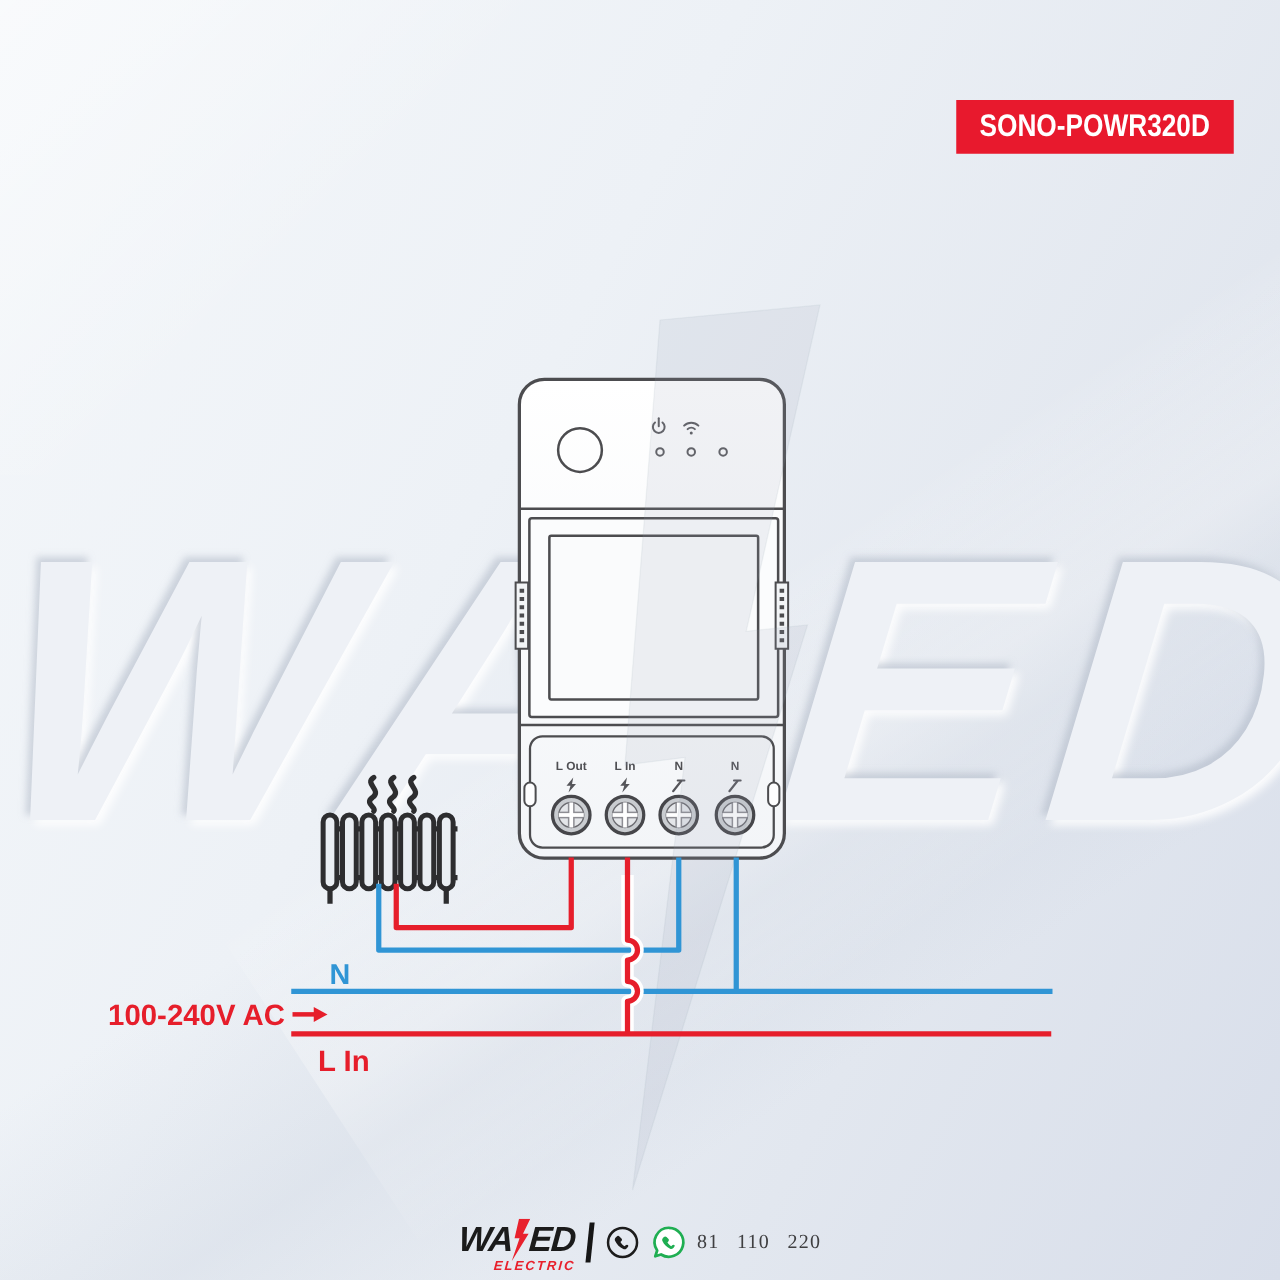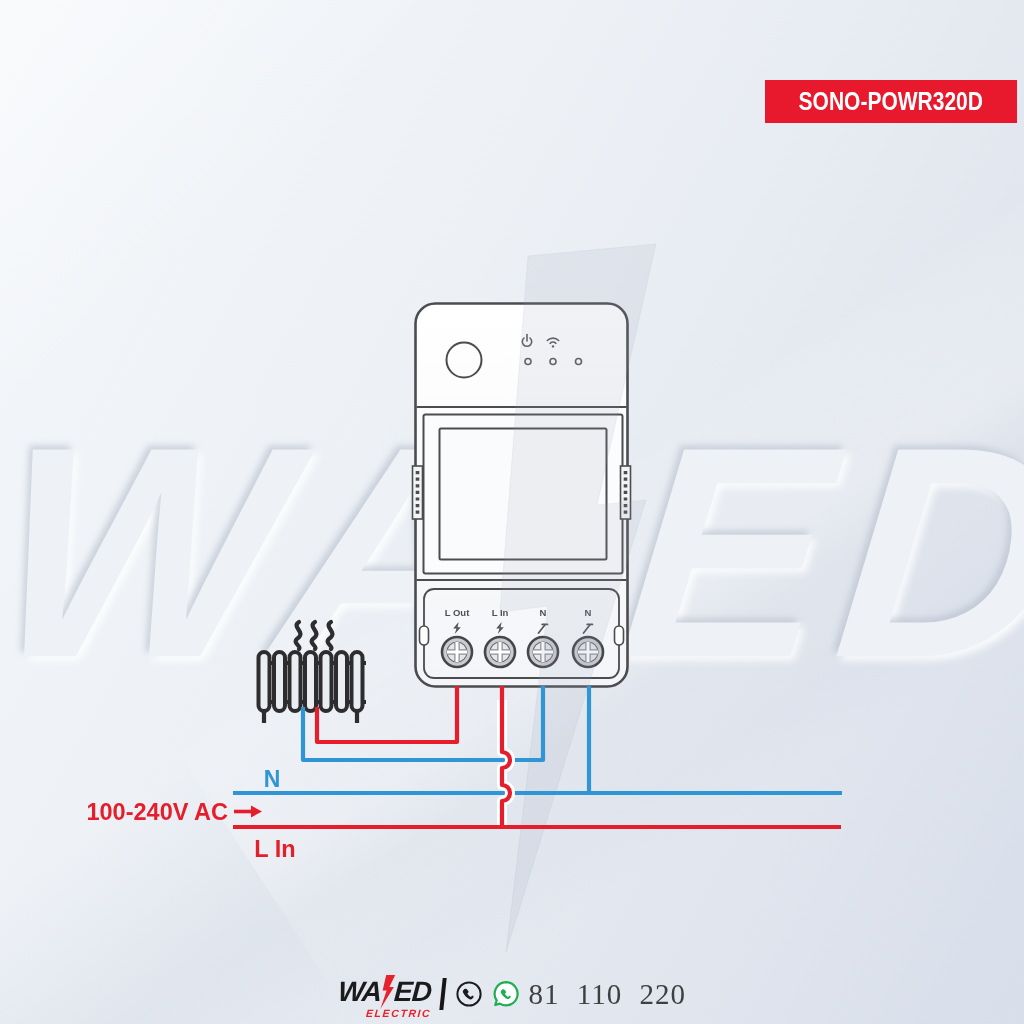--- a/index.html
+++ b/index.html
@@ -15,36 +15,36 @@
     background:linear-gradient(180deg,rgba(184,194,210,0),rgba(197,206,220,.30) 55%,rgba(184,194,210,0));}
   .watermark{position:absolute;top:402px;font-family:"Liberation Sans",sans-serif;
     font-style:italic;font-weight:bold;font-size:300px;line-height:1;letter-spacing:14px;
     color:#eef1f6;transform:skewX(-6deg);
     text-shadow:-4px -4px 6px rgba(173,182,197,.55),4px 4px 8px rgba(255,255,255,.95);}
   .watermark.left{left:0px;}
   .watermark.right{left:628px;}
   .page-title{position:absolute;left:0;top:96px;width:1024px;text-align:center;
     font-weight:800;font-size:64px;letter-spacing:-1px;color:#2a2a2c;}
   .page-title .inner{display:inline-block;transform:scaleX(.82);transform-origin:center;}
-  .model-badge{position:absolute;left:765px;top:80px;width:252px;height:43px;
+  .model-badge{position:absolute;left:765px;top:80px;width:222px;height:43px;
     background:#e8192d;display:flex;align-items:center;justify-content:center;}
   .model-badge .inner{color:#ffffff;font-weight:800;font-size:25px;letter-spacing:0px;
     transform:scaleX(.84);white-space:nowrap;}
   svg.diagram{position:absolute;left:0;top:0;}
   
   .footer{position:absolute;left:50%;top:972px;transform:translateX(-50%);
     display:flex;align-items:center;gap:8px;height:50px;}
   .brand{display:flex;flex-direction:column;align-items:flex-end;}
   .brand-main{display:flex;align-items:center;font-style:italic;font-weight:bold;
     font-size:28px;letter-spacing:-1px;color:#1b1b1b;line-height:1;transform:skewX(-4deg);}
   .brand-main .bolt-svg{margin:0 -1px;}
   .brand-sub{font-style:italic;font-weight:bold;font-size:10.5px;letter-spacing:1.6px;
     color:#e8212d;margin-top:-2px;transform:skewX(-4deg);}
   .v-divider{width:3.5px;height:32px;background:#161616;transform:skewX(-6deg);margin:0 2px 6px 2px;}
-  .phone-number{font-family:"Liberation Serif",serif;font-size:29px;color:#3f3f41;
+  .phone-number{font-family:"Liberation Serif",serif;font-size:16px;color:#3f3f41;
     letter-spacing:1px;word-spacing:9px;margin-bottom:6px;}
   .icon-wrap{display:flex;align-items:center;margin-bottom:6px;}
 </style>
 </head>
 <body>
 
 <div class="canvas">
 
   <div class="streak a"></div>
   <div class="streak b"></div>

